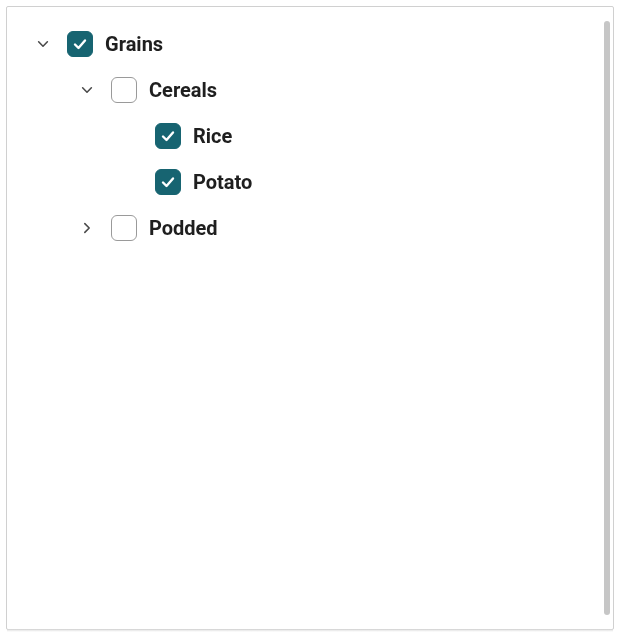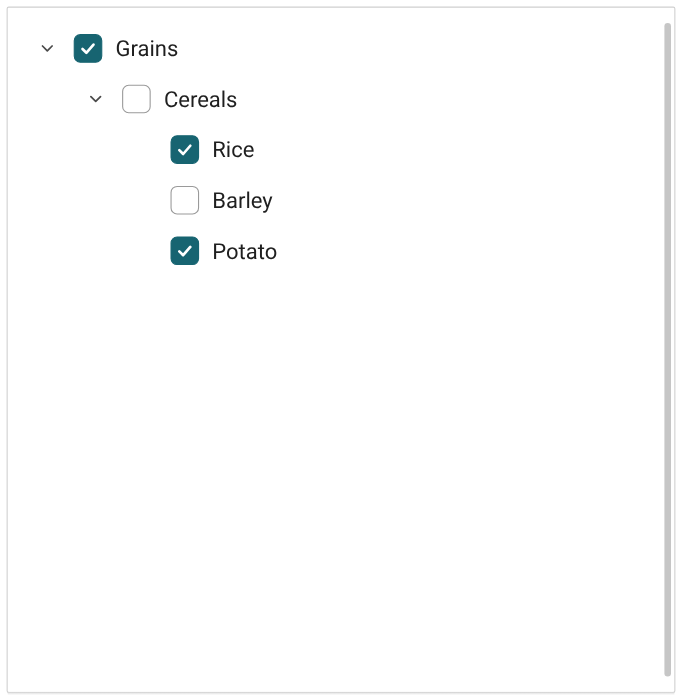--- a/index.html
+++ b/index.html
@@ -63,21 +63,21 @@
     background: #ffffff;
   }
   .cbx.on {
     background: #176471;
     border: 1.6px solid #176471;
   }
   .cbx svg { width: 16px; height: 16px; display: none; }
   .cbx.on svg { display: block; }
   .cbx svg path { stroke: #ffffff; stroke-width: 2.4; fill: none; stroke-linecap: round; stroke-linejoin: round; }
 
-  .lbl { font-size: 20px; line-height: 1; }
+  .lbl { font-size: 20px; line-height: 1; font-weight: bold; }
 
   
   .scrollbar {
     position: absolute;
     right: 3px;
     top: 14px;
     bottom: 14px;
     width: 6px;
     background: #c6c6c6;
     border-radius: 3px;
@@ -133,31 +133,20 @@
                       <svg viewBox="0 0 16 16"></svg>
                     </span>
                     <span class="cbx on">
                       <svg viewBox="0 0 16 16">
                           <path d="M3 8.5 L6.5 12 L13 4.5"></path>
                         </svg>
                     </span>
                     <span class="lbl">Rice</span>
                   </div>
                 </li>
-                <li>
-                  <div class="row">
-                    <span class="chev spacer">
-                      <svg viewBox="0 0 16 16"></svg>
-                    </span>
-                    <span class="cbx off">
-                      
-                    </span>
-                    <span class="lbl">Barley</span>
-                  </div>
-                </li>
               </ul>
             </li>
 
           </ul>
         </li>
 
         <li>
           <ul>
           </ul>
         </li>
@@ -176,20 +165,33 @@
                       <svg viewBox="0 0 16 16">
                           <path d="M3 8.5 L6.5 12 L13 4.5"></path>
                         </svg>
                     </span>
                     <span class="lbl">Potato</span>
                   </div>
                 </li>
               </ul>
             </li>
 
+            <li>
+              <div class="row">
+                <span class="chev">
+                  <svg viewBox="0 0 16 16">
+                      <path d="M5.5 3 L10.5 8 L5.5 13"></path>
+                    </svg>
+                </span>
+                <span class="cbx off">
+                  
+                </span>
+                <span class="lbl">Podded</span>
+              </div>
+            </li>
           </ul>
         </li>
 
       </ul>
     </div>
   </div>
   <div class="scrollbar"></div>
 </div>
 
 </body></html>

